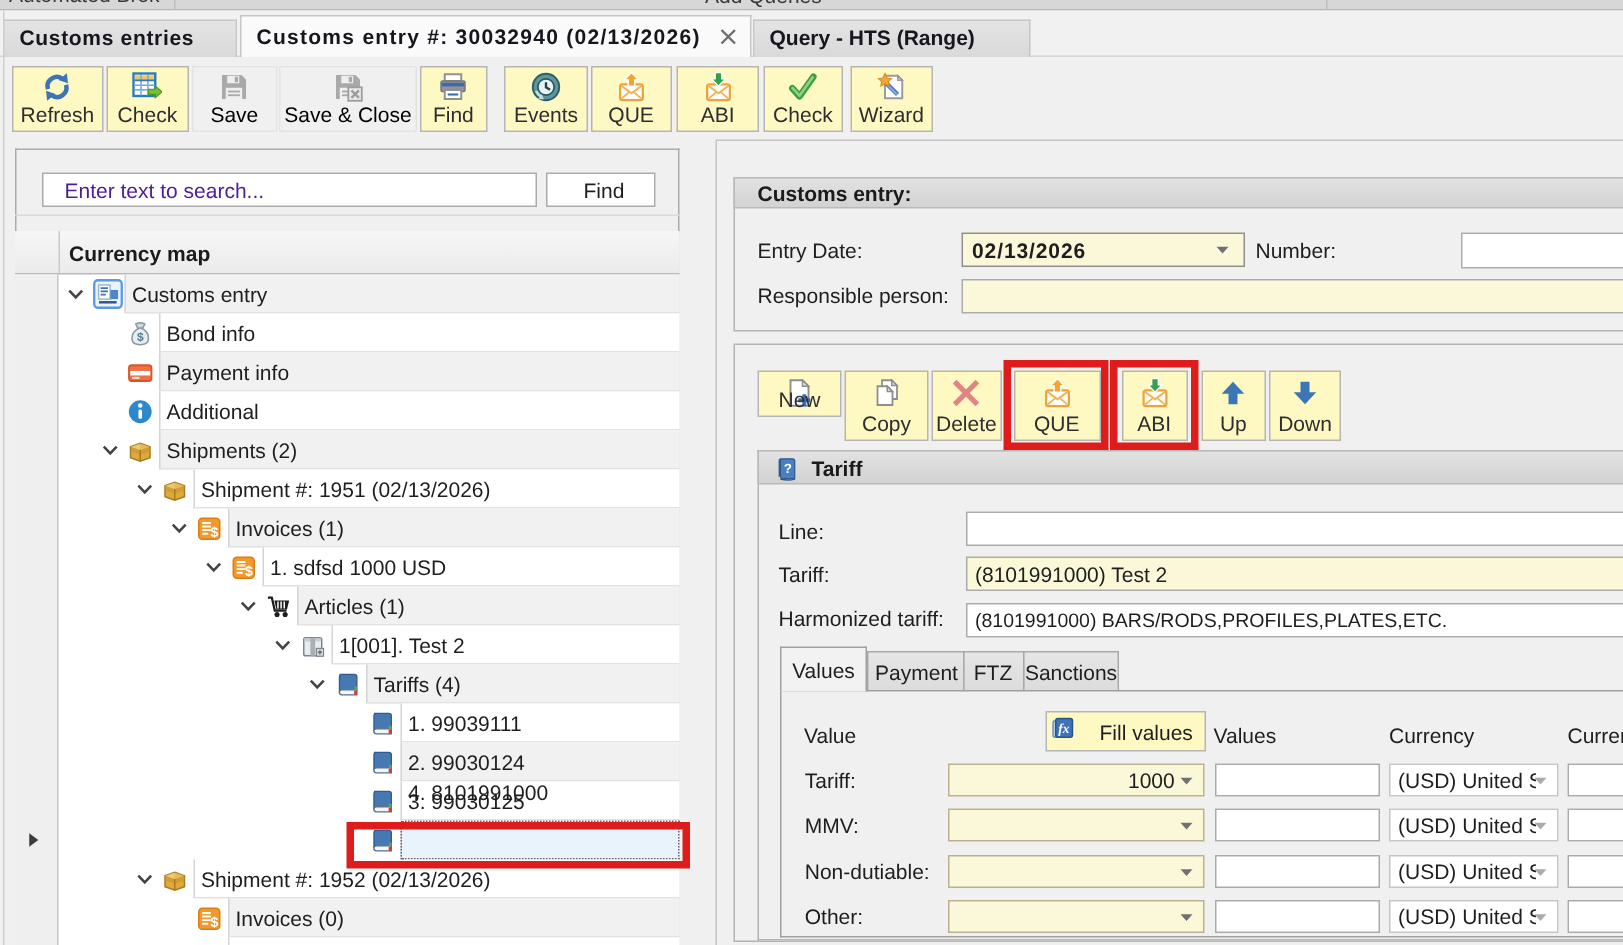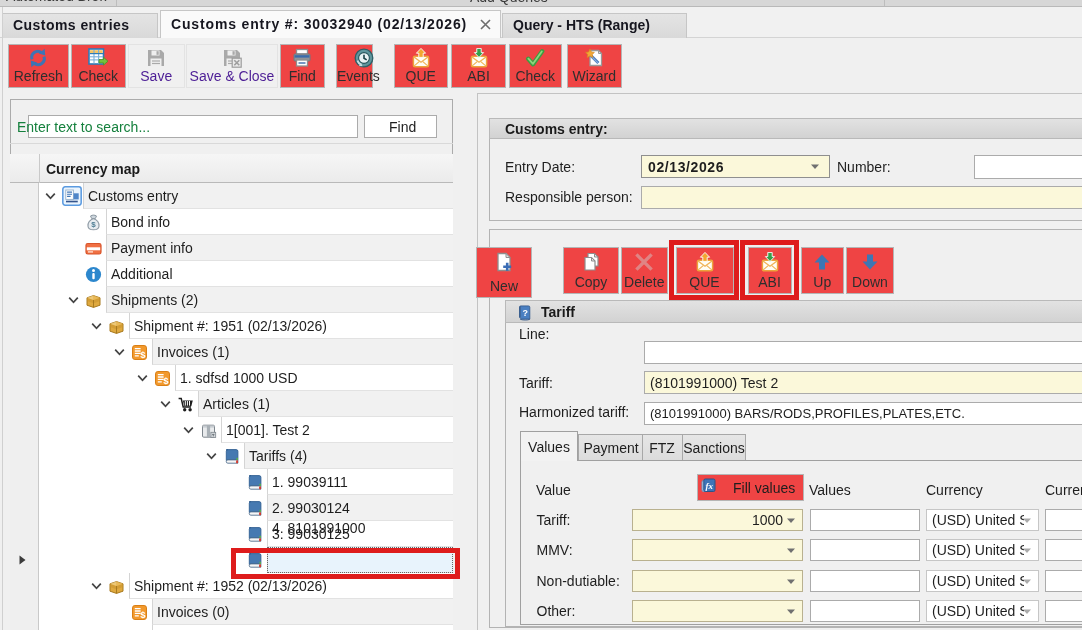--- a/index.html
+++ b/index.html
@@ -2,23 +2,23 @@
 <html><head><meta charset="utf-8"><style>
 
 *{margin:0;padding:0;box-sizing:border-box}
 html,body{width:1082px;height:630px;overflow:hidden}
 body{font-family:"Liberation Sans",sans-serif;font-size:14px;color:#1e1e1e;background:#f0f0f0;position:relative}
 .abs{position:absolute}
 .lbl{position:absolute;white-space:nowrap;line-height:16px;transform:translateY(-50%)}
 .b{font-weight:bold}
 .fld{position:absolute;background:#fff;border:1px solid #ababab}
 .yf{background:#fbf8da}
-.btn{position:absolute;background:#ef4444;border:1px solid #b5b5b5;text-align:center;color:#2e2e2e}
+.btn{position:absolute;background:#fef9c3;border:1px solid #b5b5b5;text-align:center;color:#2e2e2e}
 .btn .cap{position:absolute;left:0;right:0;bottom:3px;font-size:14px;line-height:15px;white-space:nowrap}
-.dbtn{position:absolute;background:transparent;border:1px solid #e3e3e3;text-align:center;color:#4c1d95}
+.dbtn{position:absolute;background:transparent;border:1px solid #e3e3e3;text-align:center;color:#000000}
 .dbtn .cap{position:absolute;left:0;right:0;bottom:3px;font-size:14px;line-height:15px;white-space:nowrap}
 .hdrbar{position:absolute;background:linear-gradient(#e2e2e2,#d2d2d2);border:1px solid #b9b9b9}
 .vline{position:absolute;width:1px;background:#c3c3c3}
 .hline{position:absolute;height:1px;background:#c3c3c3}
 
 </style></head><body>
 <div class="abs" style="left:0;top:0;width:1082px;height:7px;background:#d7d7d7;border-bottom:1px solid #b9b9b9;overflow:hidden">
 <div class="abs" style="left:6px;top:-12px;font-size:14px;color:#3a3a3a">Automated Brok</div>
 <div class="abs" style="left:470px;top:-11px;font-size:14px;color:#3a3a3a">Add Queries</div>
 <div class="abs" style="left:116px;top:0;width:1px;height:7px;background:#bdbdbd"></div>
@@ -84,21 +84,21 @@
 <div class="btn" style="left:279.5px;top:44px;width:45.5px;height:44px">
     <svg style="position:absolute;left:11.75px;top:3px" width="20" height="20" viewBox="0 0 20 20">
 <rect x="4.5" y="1.5" width="11" height="4.5" fill="#fff" stroke="#8f8f8f" stroke-width="1.3"></rect>
 <rect x="2" y="6" width="16" height="7" rx="1" fill="#8f9399" stroke="#73777d" stroke-width="1"></rect>
 <rect x="2.6" y="7.2" width="14.8" height="2.4" fill="#3a6cab"></rect>
 <rect x="4.5" y="12" width="11" height="6" fill="#fff" stroke="#8f8f8f" stroke-width="1.3"></rect>
 <line x1="6.5" y1="15" x2="13.5" y2="15" stroke="#3a6cab" stroke-width="1.4"></line>
 </svg>
     <div class="cap">Find</div>
   </div>
-<div class="btn" style="left:336px;top:44px;width:37px;height:44px">
+<div class="btn" style="left:336px;top:44px;width:56px;height:44px">
     <svg style="position:absolute;left:17.0px;top:3px" width="20" height="20" viewBox="0 0 20 20">
 <circle cx="10" cy="10" r="8.8" fill="#5f969d" stroke="#2d5f66" stroke-width="1.3"></circle>
 <circle cx="10" cy="10" r="5.4" fill="#e9f3f4" stroke="#27565c" stroke-width="1.1"></circle>
 <path d="M10 6.8 v3.4 l2.7 1.7" fill="none" stroke="#1d4449" stroke-width="1.6"></path>
 <path d="M3.4 12.6 a7 7 0 0 0 3.4 3.8" fill="none" stroke="#c6dee1" stroke-width="1.8"></path>
 <polygon points="8.6,18.3 4.8,17.9 7.2,14.9" fill="#c6dee1"></polygon>
 </svg>
     <div class="cap">Events</div>
   </div>
 <div class="btn" style="left:393.5px;top:44px;width:54.5px;height:44px">
@@ -133,21 +133,21 @@
 <path d="M6 2.5 h8.5 l3 3 V17.5 h-11.5 z" fill="#fff" stroke="#9a9a9a" stroke-width="1.3"></path>
 <path d="M14.5 2.5 l3 3 h-3 z" fill="#d9d9d9" stroke="#9a9a9a" stroke-width="1"></path>
 <line x1="5.6" y1="6.2" x2="14.4" y2="15" stroke="#4a7bbd" stroke-width="3"></line>
 <line x1="5.9" y1="6.8" x2="14" y2="14.9" stroke="#89aede" stroke-width="1.2"></line>
 <polygon points="6,1 7.4,4 10.4,4.4 8.2,6.4 8.8,9.4 6,7.9 3.2,9.4 3.8,6.4 1.6,4.4 4.6,4" fill="#f2a838" stroke="#d88a1e" stroke-width="0.7"></polygon>
 </svg>
     <div class="cap">Wizard</div>
   </div>
 <div class="abs" style="left:10px;top:99px;width:443px;height:531px;border:1px solid #ababab;border-bottom:none;background:#f0f0f0"></div>
 <div class="fld" style="left:28px;top:115px;width:330px;height:23px"></div>
-<div class="lbl" style="left:17px;top:127px;color:#15803d">Enter text to search...</div>
+<div class="lbl" style="left:43px;top:127px;color:#4c1d95">Enter text to search...</div>
 <div class="fld" style="left:364px;top:115px;width:73px;height:23px"></div>
 <div class="lbl" style="left:389px;top:127px;color:#1e1e1e">Find</div>
 <div class="hline" style="left:10px;top:143px;width:443px;background:#d9d9d9"></div>
 <div class="abs" style="left:10px;top:154px;width:443px;height:476px;background:#fff;border-top:1px solid #ababab"></div>
 <div class="abs" style="left:10px;top:154px;width:443px;height:29px;background:linear-gradient(#f6f6f6,#ebebeb);border-bottom:1px solid #b9b9b9"></div>
 <div class="abs" style="left:10px;top:183px;width:29px;height:447px;background:#efefef;border-right:1px solid #c9c9c9"></div>
 <div class="abs" style="left:39px;top:154px;width:1px;height:29px;background:#c9c9c9"></div>
 <div class="lbl b" style="left:46px;top:169px;color:#1a1a1a">Currency map</div>
 <div class="abs" style="left:83px;top:183px;width:370px;height:26px;background:#f1f1f1;border-left:1px solid #d4d4d4;border-bottom:1px solid #e2e2e2;"></div>
 <svg style="position:absolute;left:44.5px;top:192.0px" width="11" height="8" viewBox="0 0 11 7">
@@ -326,21 +326,21 @@
 <div class="fld yf" style="left:641px;top:155px;width:189px;height:23px;border-color:#8f8f8f"></div>
 <div class="lbl b" style="left:648px;top:167px;letter-spacing:0.6px">02/13/2026</div>
 <svg style="position:absolute;left:810px;top:163px" width="10" height="7" viewBox="0 0 10 7">
     <polygon points="1,1.5 9,1.5 5,6" fill="#707070"></polygon>
   </svg>
 <div class="lbl" style="left:837px;top:167px">Number:</div>
 <div class="fld" style="left:974px;top:155px;width:109px;height:24px"></div>
 <div class="lbl" style="left:505px;top:197px">Responsible person:</div>
 <div class="fld yf" style="left:641px;top:186px;width:442px;height:23px"></div>
 <div class="abs" style="left:489px;top:229px;width:594px;height:399px;border:1px solid #b3b3b3;background:#f0f0f0"></div>
-<div class="btn" style="left:476px;top:247px;width:56px;height:51px">
+<div class="btn" style="left:505px;top:247px;width:56px;height:31px">
     <svg style="position:absolute;left:17.0px;top:4px" width="20" height="20" viewBox="0 0 20 20">
 <path d="M4 1.5 h8 l4 4 V18.5 h-12 z" fill="#fff" stroke="#8e8e8e" stroke-width="1.3"></path>
 <path d="M12 1.5 l4 4 h-4 z" fill="#e3e3e3" stroke="#8e8e8e" stroke-width="1"></path>
 <path d="M13.2 10.8 v8 m-4 -4 h8" stroke="#3a6cb4" stroke-width="2.6"></path>
 </svg>
     <div class="cap">New</div>
   </div>
 <div class="btn" style="left:563px;top:247px;width:56px;height:47px">
     <svg style="position:absolute;left:17.0px;top:4px" width="20" height="20" viewBox="0 0 20 20">
 <path d="M7 1.5 h6.5 l3.5 3.5 V14 h-10 z" fill="#fff" stroke="#8e8e8e" stroke-width="1.2"></path>
@@ -392,21 +392,21 @@
 <div class="abs" style="left:740px;top:240px;width:59px;height:60px;border:5px solid #de1c1c;z-index:30"></div>
 <div class="abs" style="left:505px;top:300px;width:578px;height:327px;border:1px solid #b3b3b3;border-right:none;background:#f0f0f0"></div>
 <div class="hdrbar" style="left:505px;top:300px;width:578px;height:23px"></div>
 <svg style="position:absolute;left:517px;top:304px" width="16" height="17" viewBox="0 0 17 17">
 <path d="M3.5 1.5 h8.7 a1.4 1.4 0 0 1 1.4 1.4 V15.5 H5.3 A1.9 1.9 0 0 1 3.4 13.6 z" fill="#4a7fc1" stroke="#33598c" stroke-width="0.9"></path>
 <path d="M2.2 2.8 c0 -0.8 0.6 -1.3 1.3 -1.3 V13.6 c-0.7 0 -1.3 0.9 -1.3 1.4 z" fill="#33598c"></path>
 <path d="M3.4 15.8 c3.9 0.9 7.3 0.9 10.2 0" fill="none" stroke="#33598c" stroke-width="1"></path>
 <text x="8.7" y="11.8" font-size="9.5" font-weight="bold" fill="#fff" text-anchor="middle" font-family="Liberation Sans,sans-serif">?</text>
 </svg>
 <div class="lbl b" style="left:541px;top:312px;color:#1a1a1a">Tariff</div>
-<div class="lbl" style="left:519px;top:334px">Line:</div>
+<div class="lbl" style="left:519px;top:354px">Line:</div>
 <div class="fld" style="left:644px;top:341px;width:439px;height:23px"></div>
 <div class="lbl" style="left:519px;top:383px">Tariff:</div>
 <div class="fld yf" style="left:644px;top:371px;width:439px;height:23px"></div>
 <div class="lbl" style="left:650px;top:383px">(8101991000) Test 2</div>
 <div class="lbl" style="left:519px;top:412px">Harmonized tariff:</div>
 <div class="fld" style="left:644px;top:402px;width:439px;height:23px"></div>
 <div class="lbl" style="left:650px;top:414px;font-size:13px">(8101991000) BARS/RODS,PROFILES,PLATES,ETC.</div>
 <div class="abs" style="left:578px;top:434px;width:65px;height:27px;background:linear-gradient(#e6e6e6,#dcdcdc);border:1px solid #a8a8a8"></div>
 <div class="abs" style="left:642px;top:434px;width:41px;height:27px;background:linear-gradient(#e6e6e6,#dcdcdc);border:1px solid #a8a8a8"></div>
 <div class="abs" style="left:682px;top:434px;width:64px;height:27px;background:linear-gradient(#e6e6e6,#dcdcdc);border:1px solid #a8a8a8"></div>

